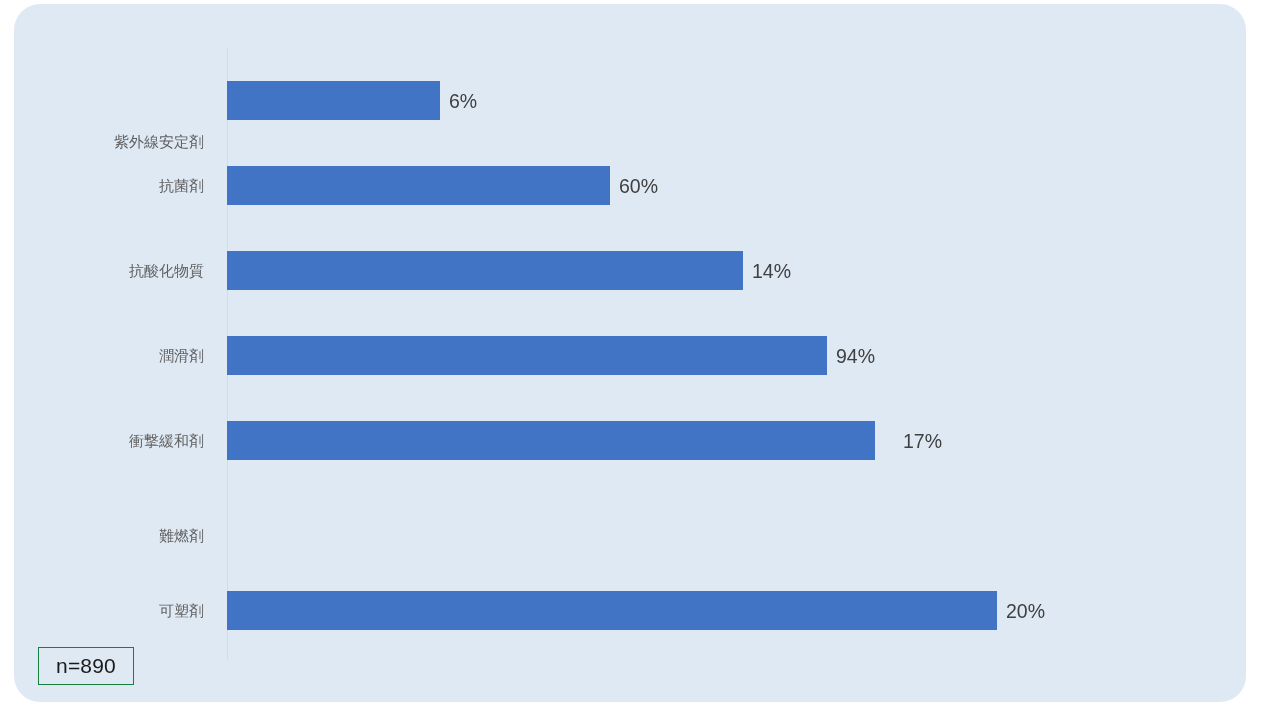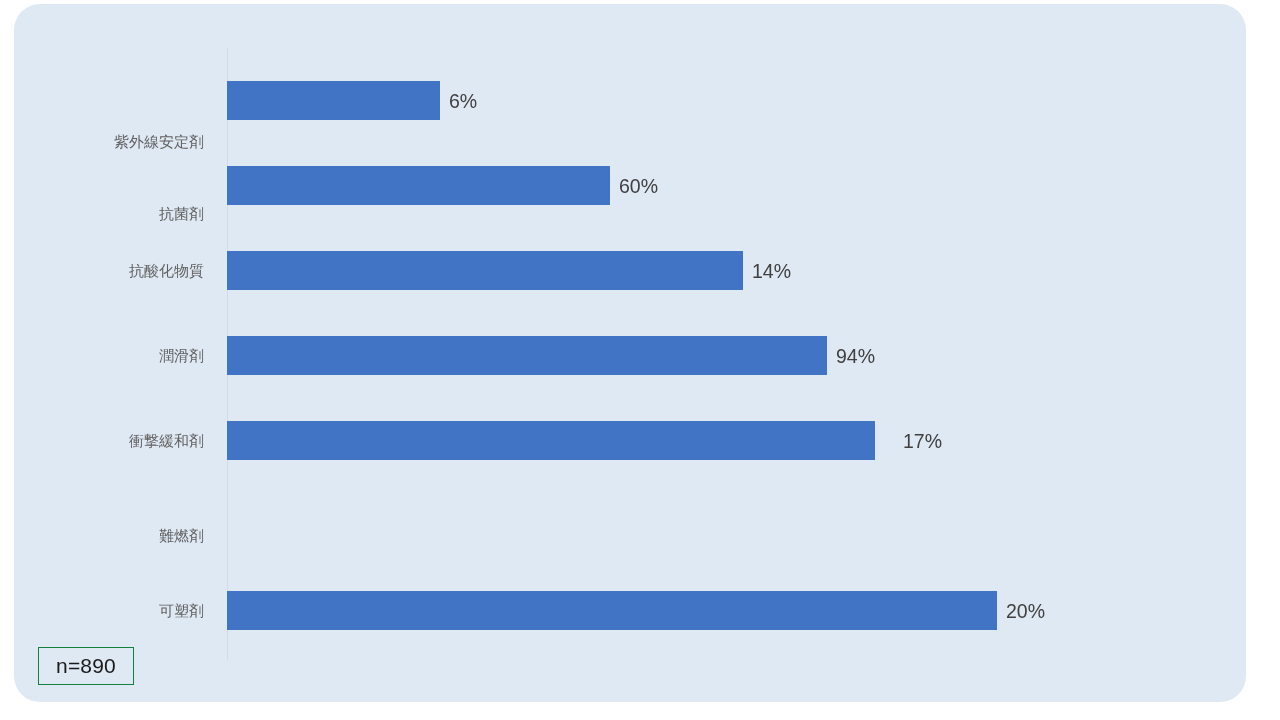--- a/index.html
+++ b/index.html
@@ -122,21 +122,21 @@
 </style>
 </head>
 <body>
 
 <div id="slide-canvas">
 
   <div id="chart-panel" style="background: rgb(223, 233, 244);">
 
     <div id="category-labels">
       <div class="cat-label" style="top: 38px; color: rgb(96, 96, 96); margin-top: 48px;">紫外線安定剤</div>
-      <div class="cat-label" style="top: 130px; color: rgb(96, 96, 96); margin-top: 28px;">抗菌剤</div>
+      <div class="cat-label" style="top: 130px; color: rgb(96, 96, 96);">抗菌剤</div>
       <div class="cat-label" style="top: 215px; color: rgb(96, 96, 96);">抗酸化物質</div>
       <div class="cat-label" style="top: 300px; color: rgb(96, 96, 96);">潤滑剤</div>
       <div class="cat-label" style="top: 385px; color: rgb(96, 96, 96);">衝撃緩和剤</div>
       <div class="cat-label" style="top: 480px; color: rgb(96, 96, 96);">難燃剤</div>
       <div class="cat-label" style="top: 555px; color: rgb(96, 96, 96);">可塑剤</div>
     </div>
 
     <div id="plot-area">
 
       <div id="category-axis-line" style="background: rgb(210, 219, 230);"></div>

